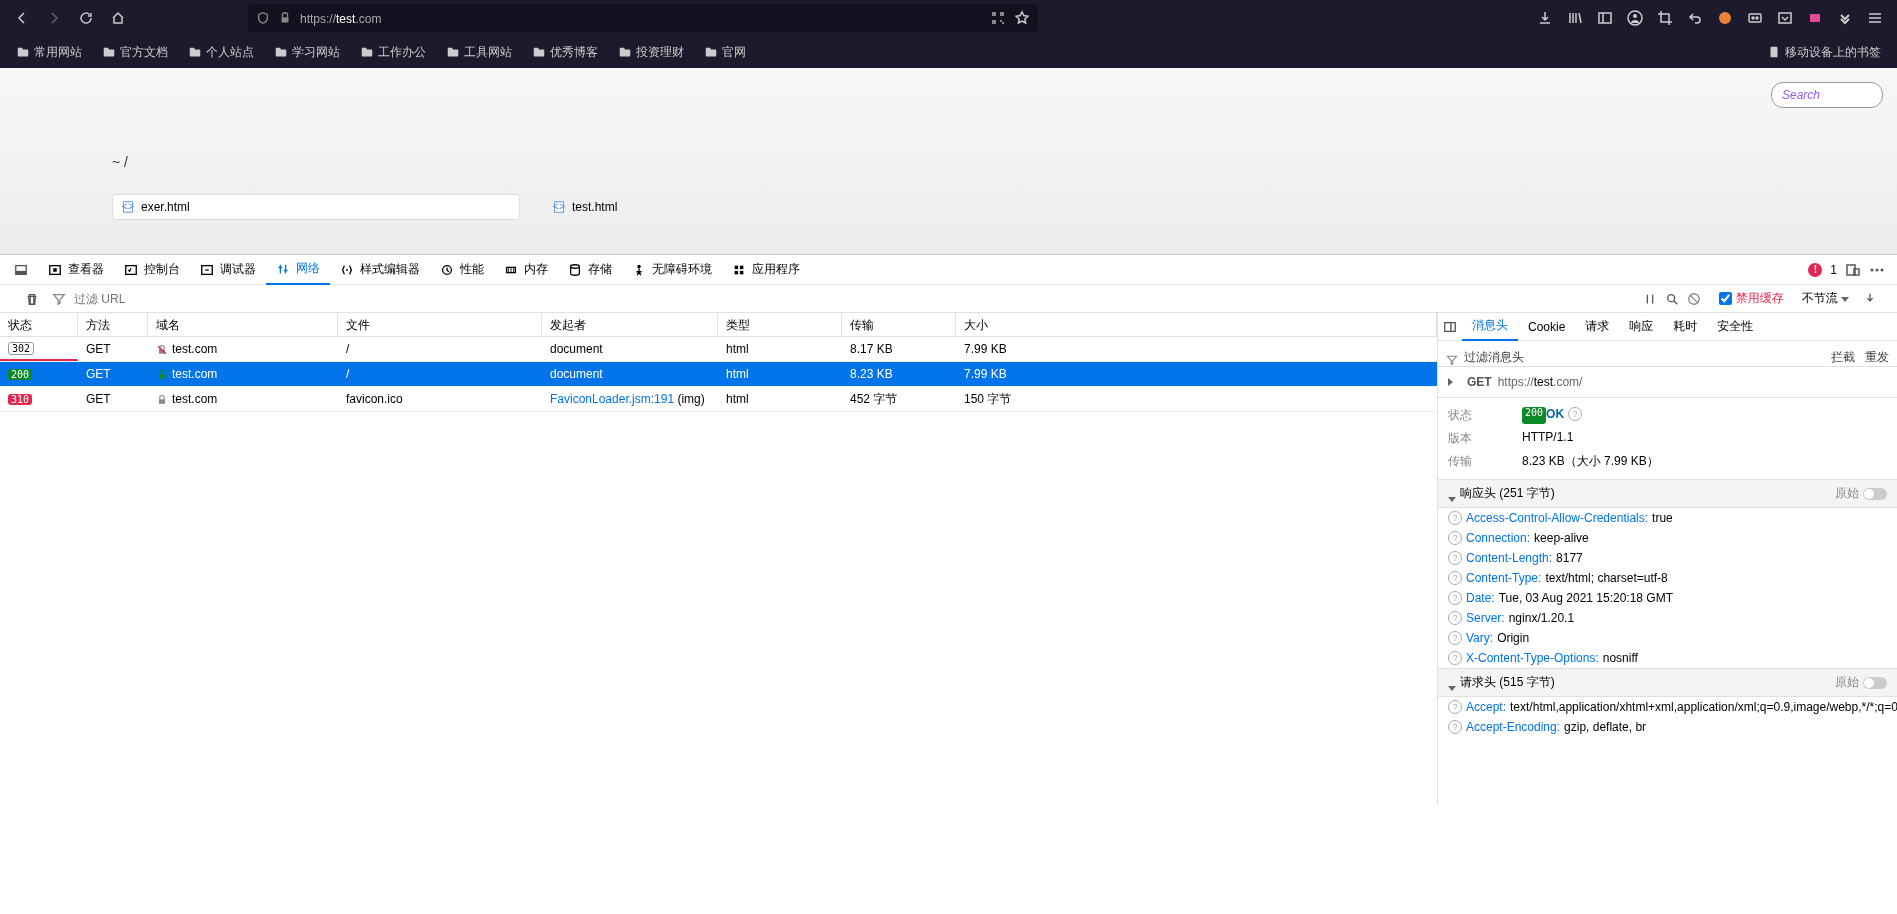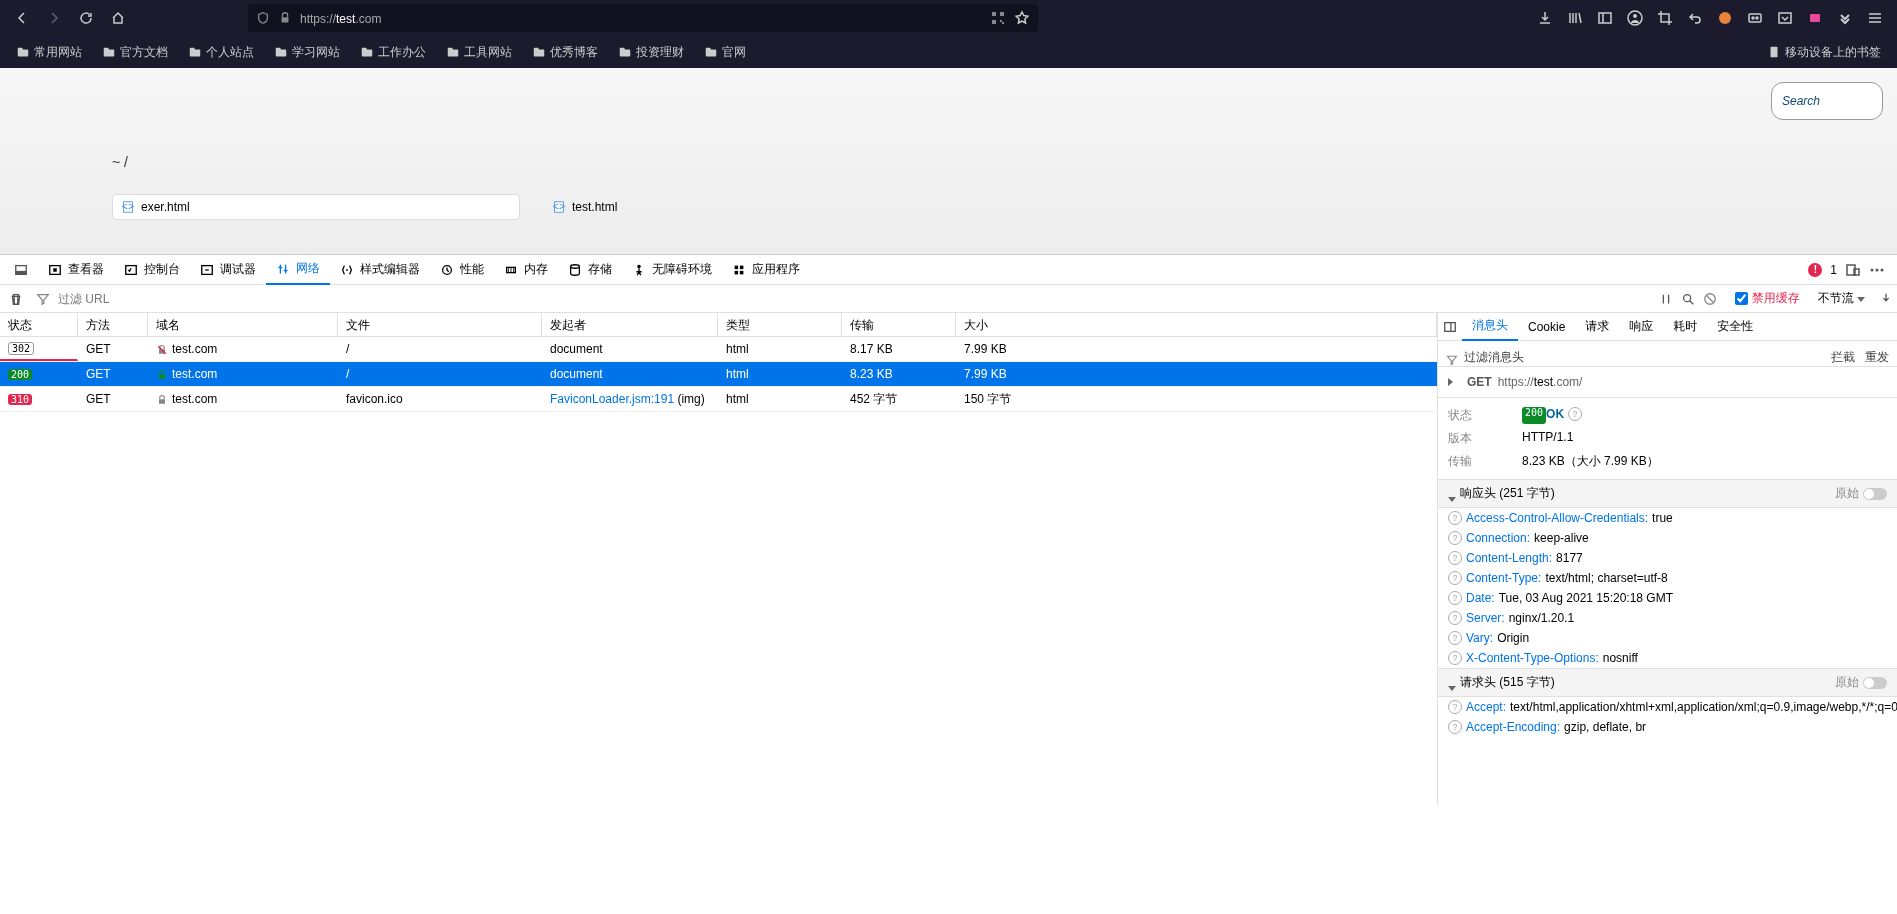--- a/index.html
+++ b/index.html
@@ -9,34 +9,34 @@
 .tb-btn{width:28px;height:28px;display:flex;align-items:center;justify-content:center;border-radius:4px;color:#ccc;cursor:pointer}
 .urlbar{flex:0 0 790px;height:28px;background:#12111f;border-radius:4px;display:flex;align-items:center;padding:0 8px;margin:0 8px;gap:8px}
 .urlbar .url-text{color:#aaa;font-size:13px}
 .urlbar .url-text b{color:#fff;font-weight:400}
 .spacer{flex:1}
 .right-icons{display:flex;gap:2px}
 .bookmarks-bar{display:flex;align-items:center;height:32px;padding:0 8px;gap:4px}
 .bm-item{display:flex;align-items:center;gap:4px;padding:4px 8px;border-radius:4px;cursor:pointer;white-space:nowrap}
 .folder-icon{width:14px;height:14px;fill:#ccc}
 .page-content{background:linear-gradient(#f7f7f7,#ededed);height:186px;position:relative;padding:8px}
-.search-box{position:absolute;right:14px;top:14px;width:112px;height:22px;border:1px solid #999;border-radius:12px;padding:18px 10px;font-style:italic;color:#0c4a6e;display:flex;align-items:center;background:#fff}
+.search-box{position:absolute;right:14px;top:14px;width:112px;height:22px;border:1px solid #999;border-radius:12px;padding:12px 10px;font-style:italic;color:#8b5cf6;display:flex;align-items:center;background:#fff}
 .path{margin:78px 0 0 104px;font-size:14px;color:#333}
 .file-list{display:flex;gap:24px;margin:24px 0 0 104px}
 .file-item{background:#fff;border:1px solid #ddd;border-radius:4px;width:408px;height:26px;display:flex;align-items:center;padding:0 8px;gap:6px}
 .file-item.short{width:auto;background:transparent;border:none}
 .devtools{border-top:1px solid #ccc;background:#fff}
 .dt-tabs{display:flex;align-items:center;height:30px;border-bottom:1px solid #e0e0e0;padding:0 4px;gap:0}
 .dt-tab{display:flex;align-items:center;gap:6px;padding:0 10px;height:30px;cursor:pointer;white-space:nowrap}
 .dt-tab.active{color:#0074e8;border-bottom:2px solid #0074e8}
 .dt-tab svg{width:14px;height:14px;fill:#555}
 .dt-tab.active svg{fill:#0074e8}
 .dt-right{margin-left:auto;display:flex;align-items:center;gap:8px;padding-right:8px}
 .err-badge{width:14px;height:14px;background:#e22850;border-radius:50%;display:inline-flex;align-items:center;justify-content:center;color:#fff;font-size:10px;font-weight:bold}
-.net-toolbar{display:flex;align-items:center;height:28px;border-bottom:1px solid #e0e0e0;padding:0 4px;gap:8px}
+.net-toolbar{display:flex;align-items:center;height:28px;border-bottom:1px solid #e0e0e0;padding:0 20px;gap:8px}
 .filter-input{border:none;outline:none;flex:0 0 200px;color:#888}
 .net-filters{margin-left:auto;display:flex;align-items:center;gap:2px}
 .nf-btn{padding:3px 8px;cursor:pointer;border-radius:2px}
 .nf-btn.active{background:#e6e6e6}
 .disable-cache{display:flex;gap:4px;color:#e22850;margin:0 8px}
 .net-body{display:flex;height:492px}
 .net-table{flex:1;overflow:hidden}
 .nt-header{display:flex;height:24px;border-bottom:1px solid #e0e0e0;background:#fff}
 .nt-col{padding:4px 8px;border-right:1px solid #e0e0e0;overflow:hidden;white-space:nowrap}
 .c-status{width:78px}.c-method{width:70px}.c-domain{width:190px}.c-file{width:204px}.c-init{width:176px}.c-type{width:124px}.c-trans{width:114px}.c-size{flex:1}

